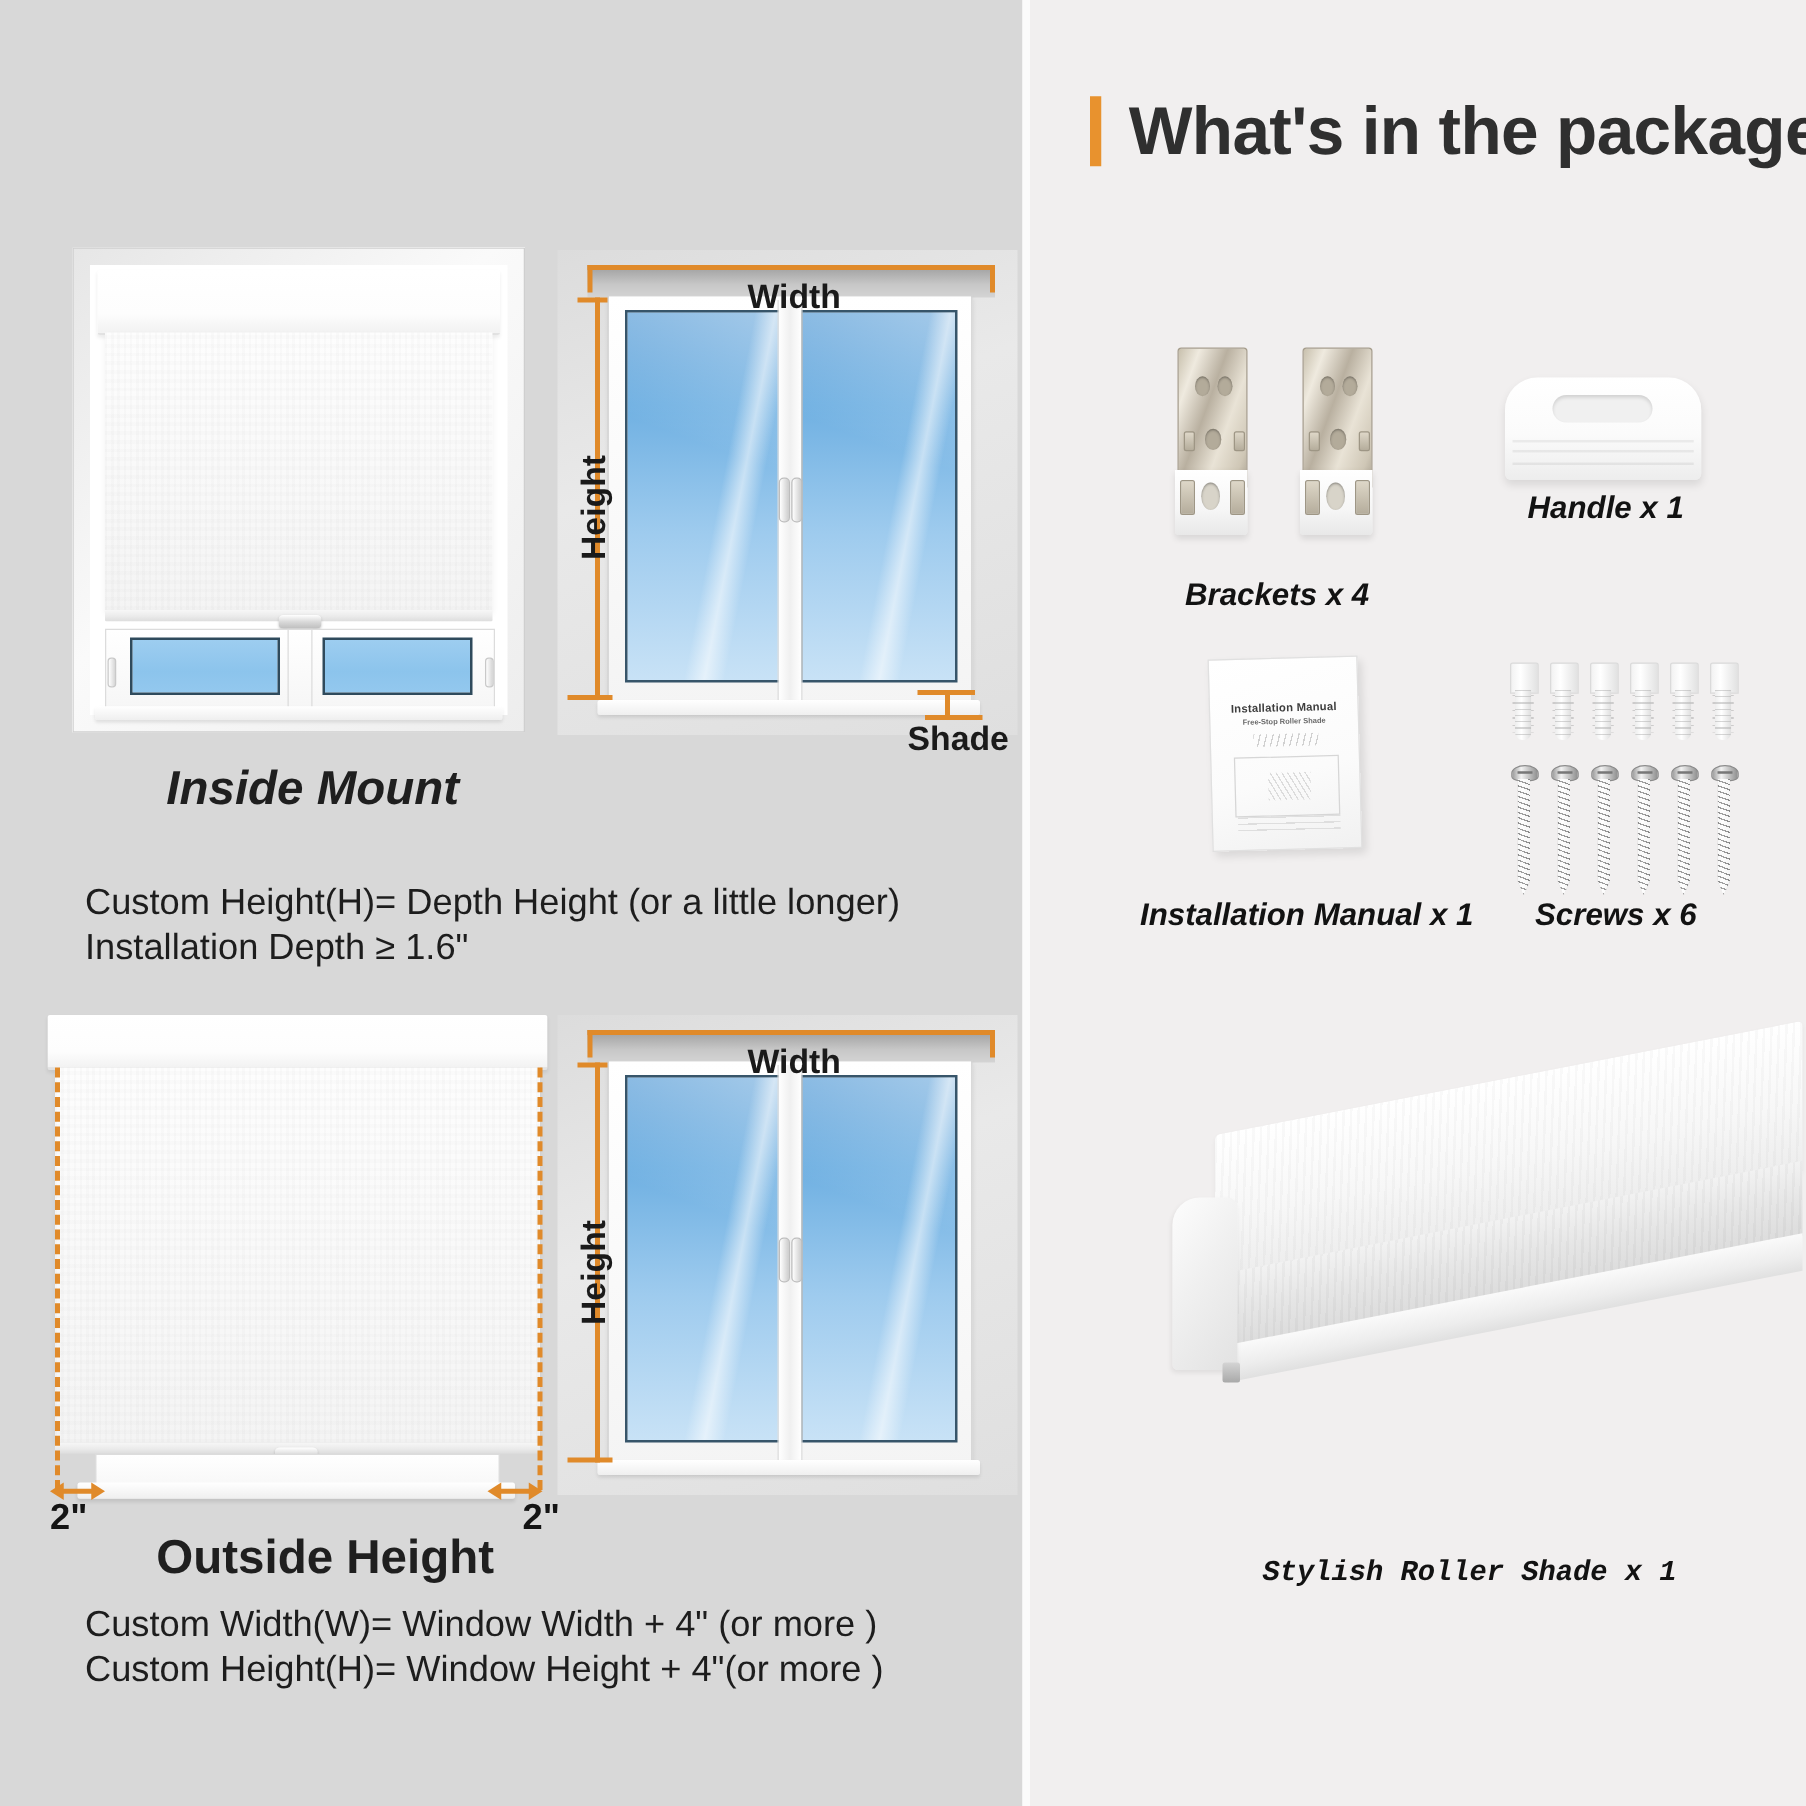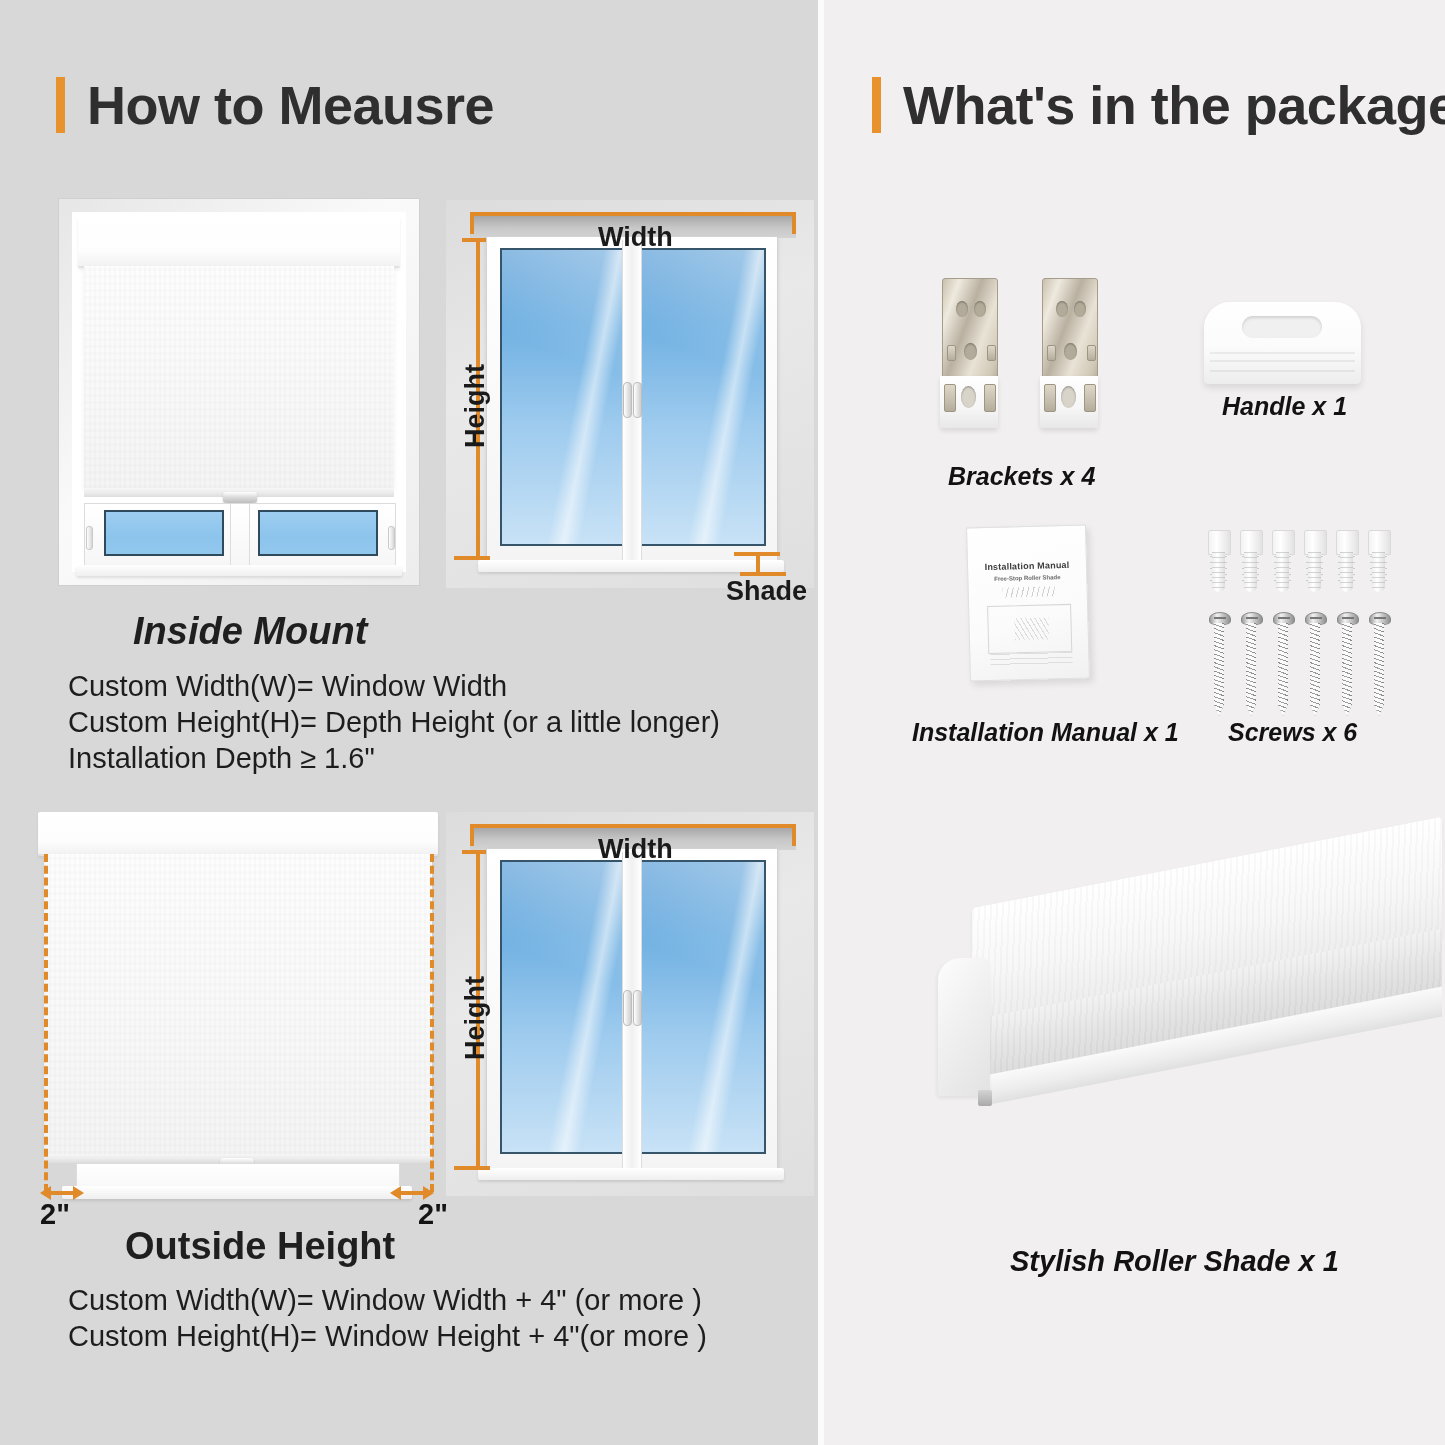--- a/index.html
+++ b/index.html
@@ -79,21 +79,21 @@
 
   
   .caption {
     position: absolute;
     font-size: 25px;
     font-weight: bold;
     font-style: italic;
     color: #121212;
     white-space: nowrap;
   }
-  #cap-shade { font-size: 29px; }
+  #cap-shade { font-size: 23px; font-family: Liberation Mono, monospace; }
 
   
   .win-wall {
     position: absolute;
     background: linear-gradient(135deg,#e6e6e6 0%, #fafafa 45%, #ededed 100%);
     box-shadow: inset 0 0 0 1px #cfcfcf;
   }
   .win-recess {
     position: absolute;
     background: #ffffff;
@@ -479,24 +479,20 @@
 </style>
 </head>
 <body>
 
 <div class="page">
 
   <div class="panel-left"></div>
   <div class="panel-divider"></div>
   <div class="panel-right"></div>
 
-  <div class="heading" id="heading-left">
-    <span class="accent-bar"></span>
-    <span class="heading-text">How to Meausre</span>
-  </div>
 
   <div class="heading" id="heading-right">
     <span class="accent-bar"></span>
     <span class="heading-text">What's in the package</span>
   </div>
 
   <div>
     <div class="win-wall" style="left:58px;  top:198px; width:362px; height:388px;"></div>
     <div class="win-recess" style="left:72px;  top:212px; width:334px; height:360px;"></div>
 
@@ -539,21 +535,20 @@
     <div class="dim-cap-h" style="left:454px; top:556px; width:36px;"></div>
     <div class="dim-label-v" style="left:460px; top:448px;">Height</div>
 
     <div class="dim-cap-h" style="left:734px; top:552px; width:46px;"></div>
     <div class="dim-cap-h" style="left:740px; top:572px; width:46px;"></div>
     <div class="dim-line-v" style="left:756px; top:552px; height:22px;"></div>
     <div class="dim-label" style="left:726px; top:576px;">Shade</div>
   </div>
 
   <div class="section-title" id="title-inside">Inside Mount</div>
-  <div class="body-line" style="left:68px; top:670px;">Custom Width(W)= Window Width</div>
   <div class="body-line" style="left:68px; top:706px;">Custom Height(H)= Depth Height (or a little longer)</div>
   <div class="body-line" style="left:68px; top:742px;">Installation Depth ≥ 1.6"</div>
 
   <div>
     <div class="openwin-wall" style="left:32px; top:806px; width:412px; height:390px; background:#d8d8d8;"></div>
 
     <div class="valance" style="left:38px; top:812px; width:400px; height:42px;"></div>
 
     <div class="shade-fabric" style="left:44px; top:854px; width:388px; height:300px;"></div>
     <div class="shade-bottomrail" style="left:44px; top:1154px; width:388px; height:9px;"></div>

